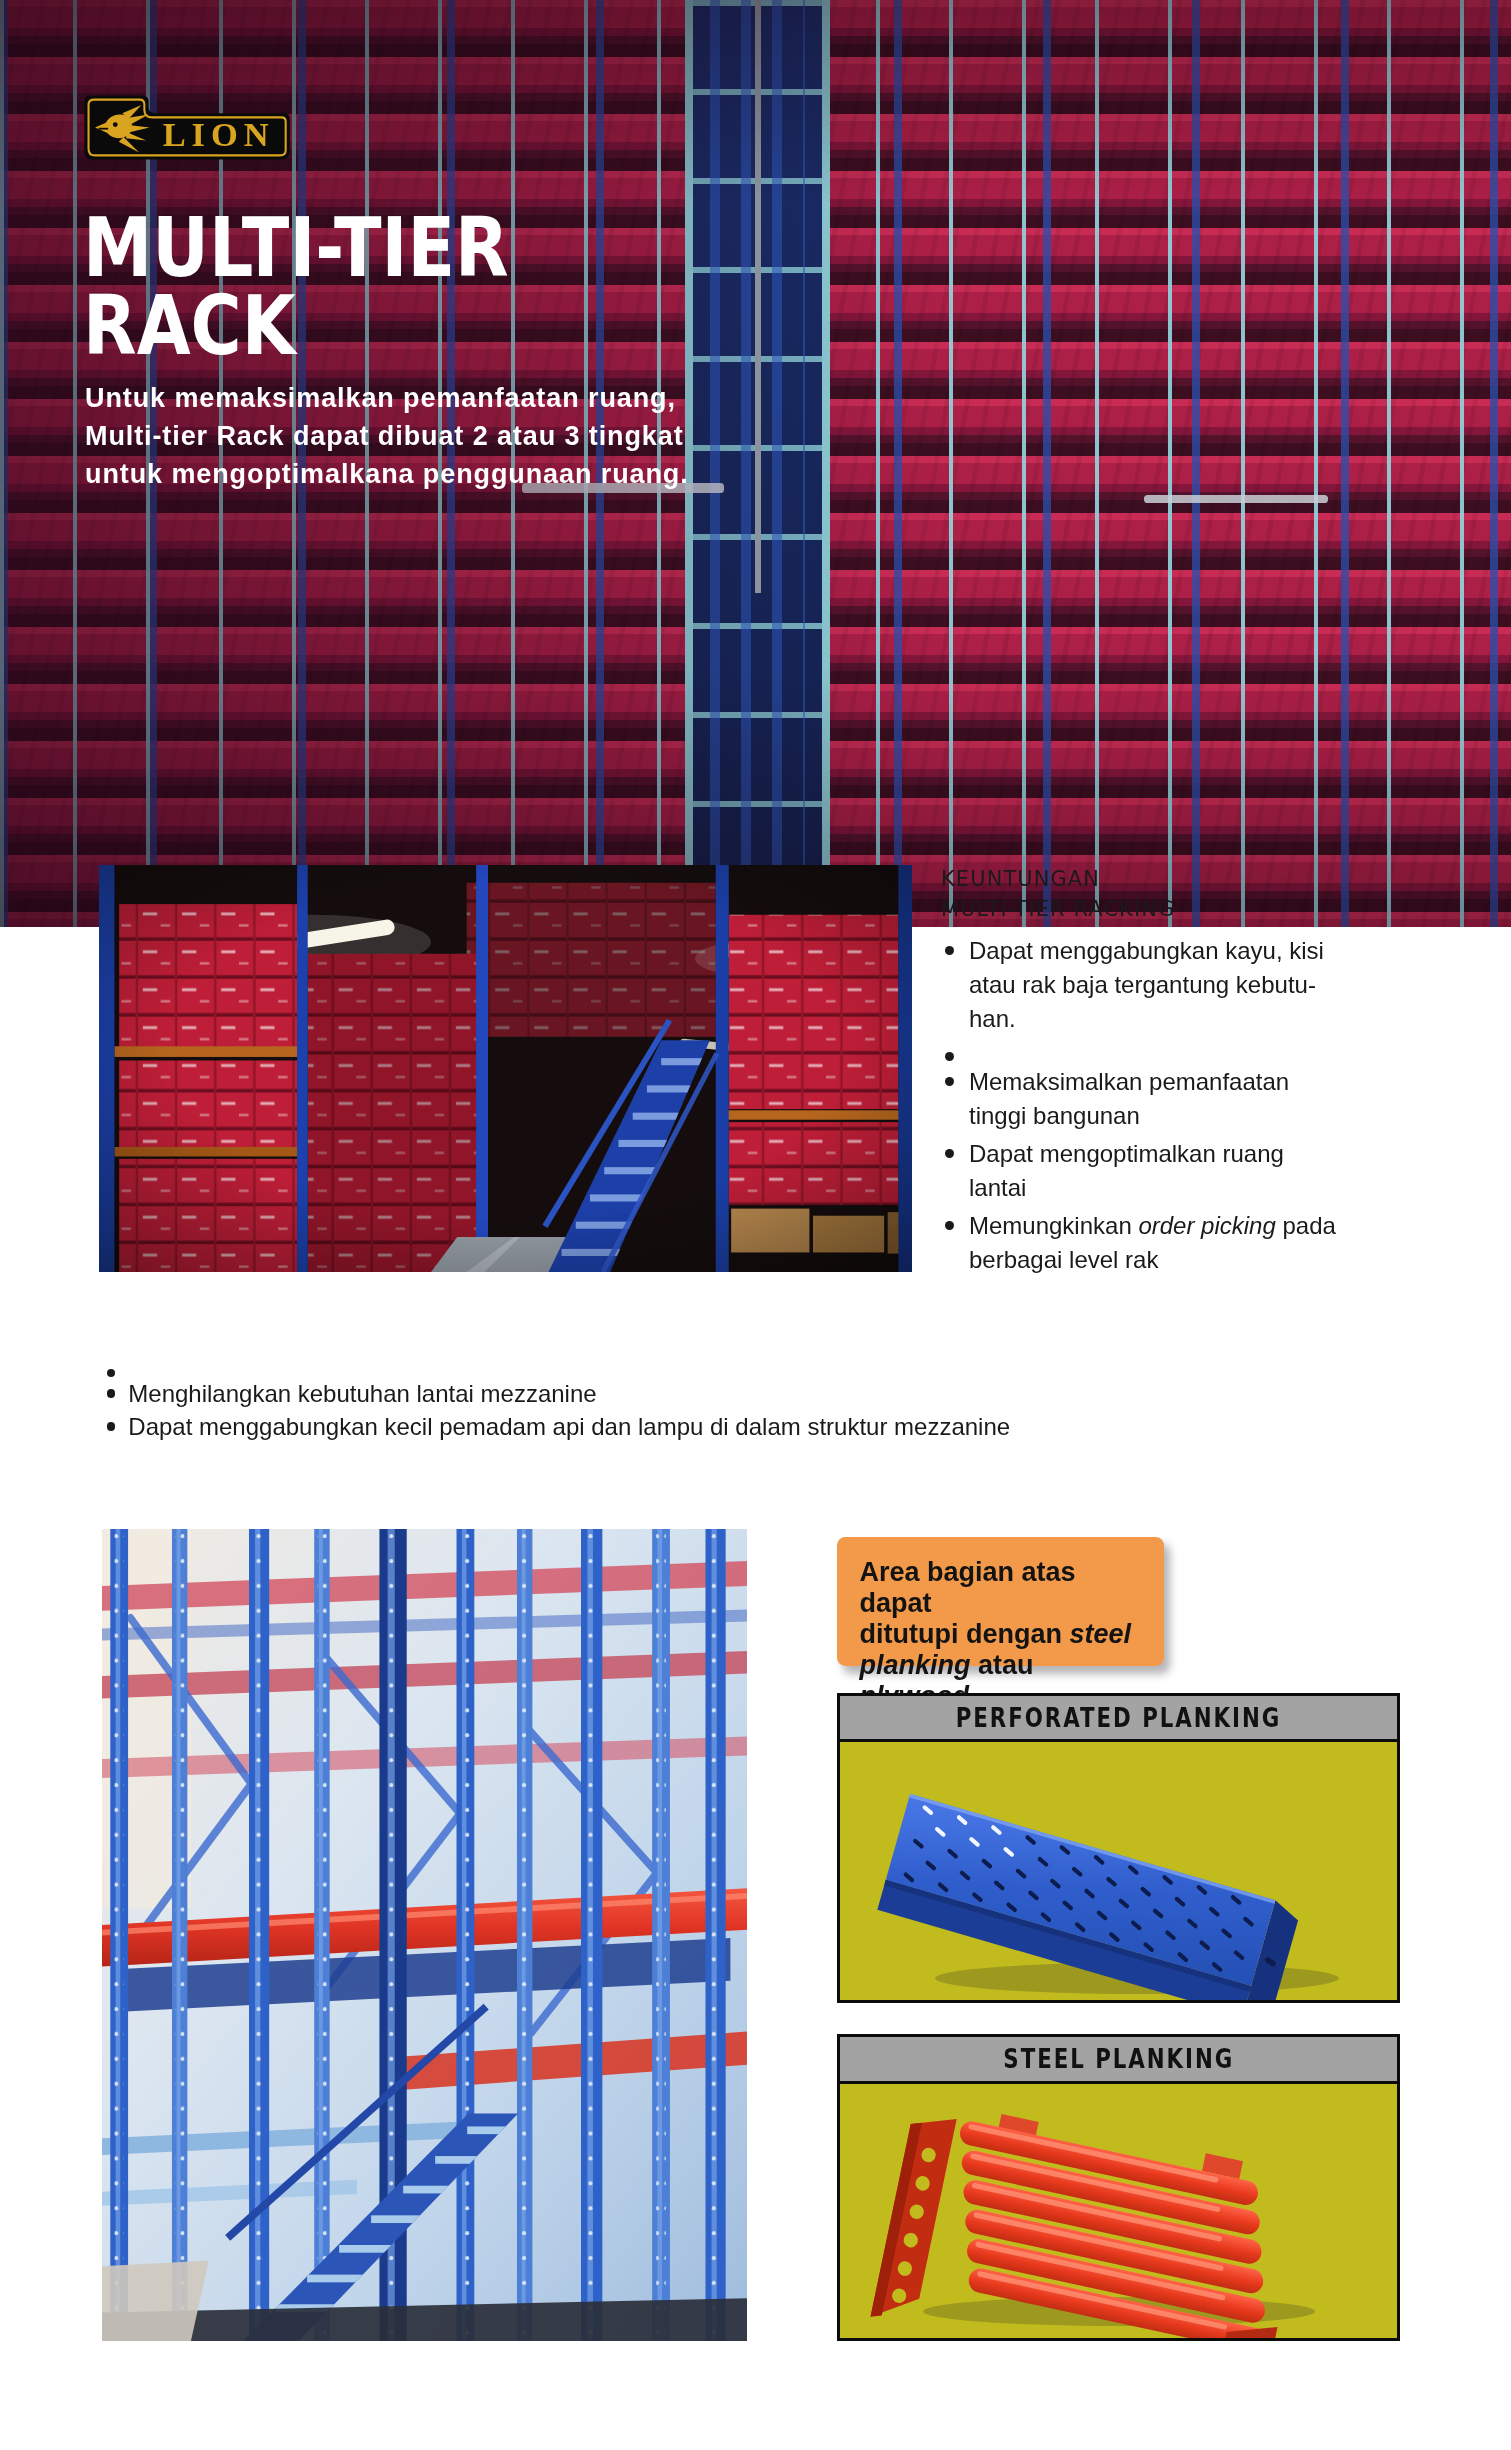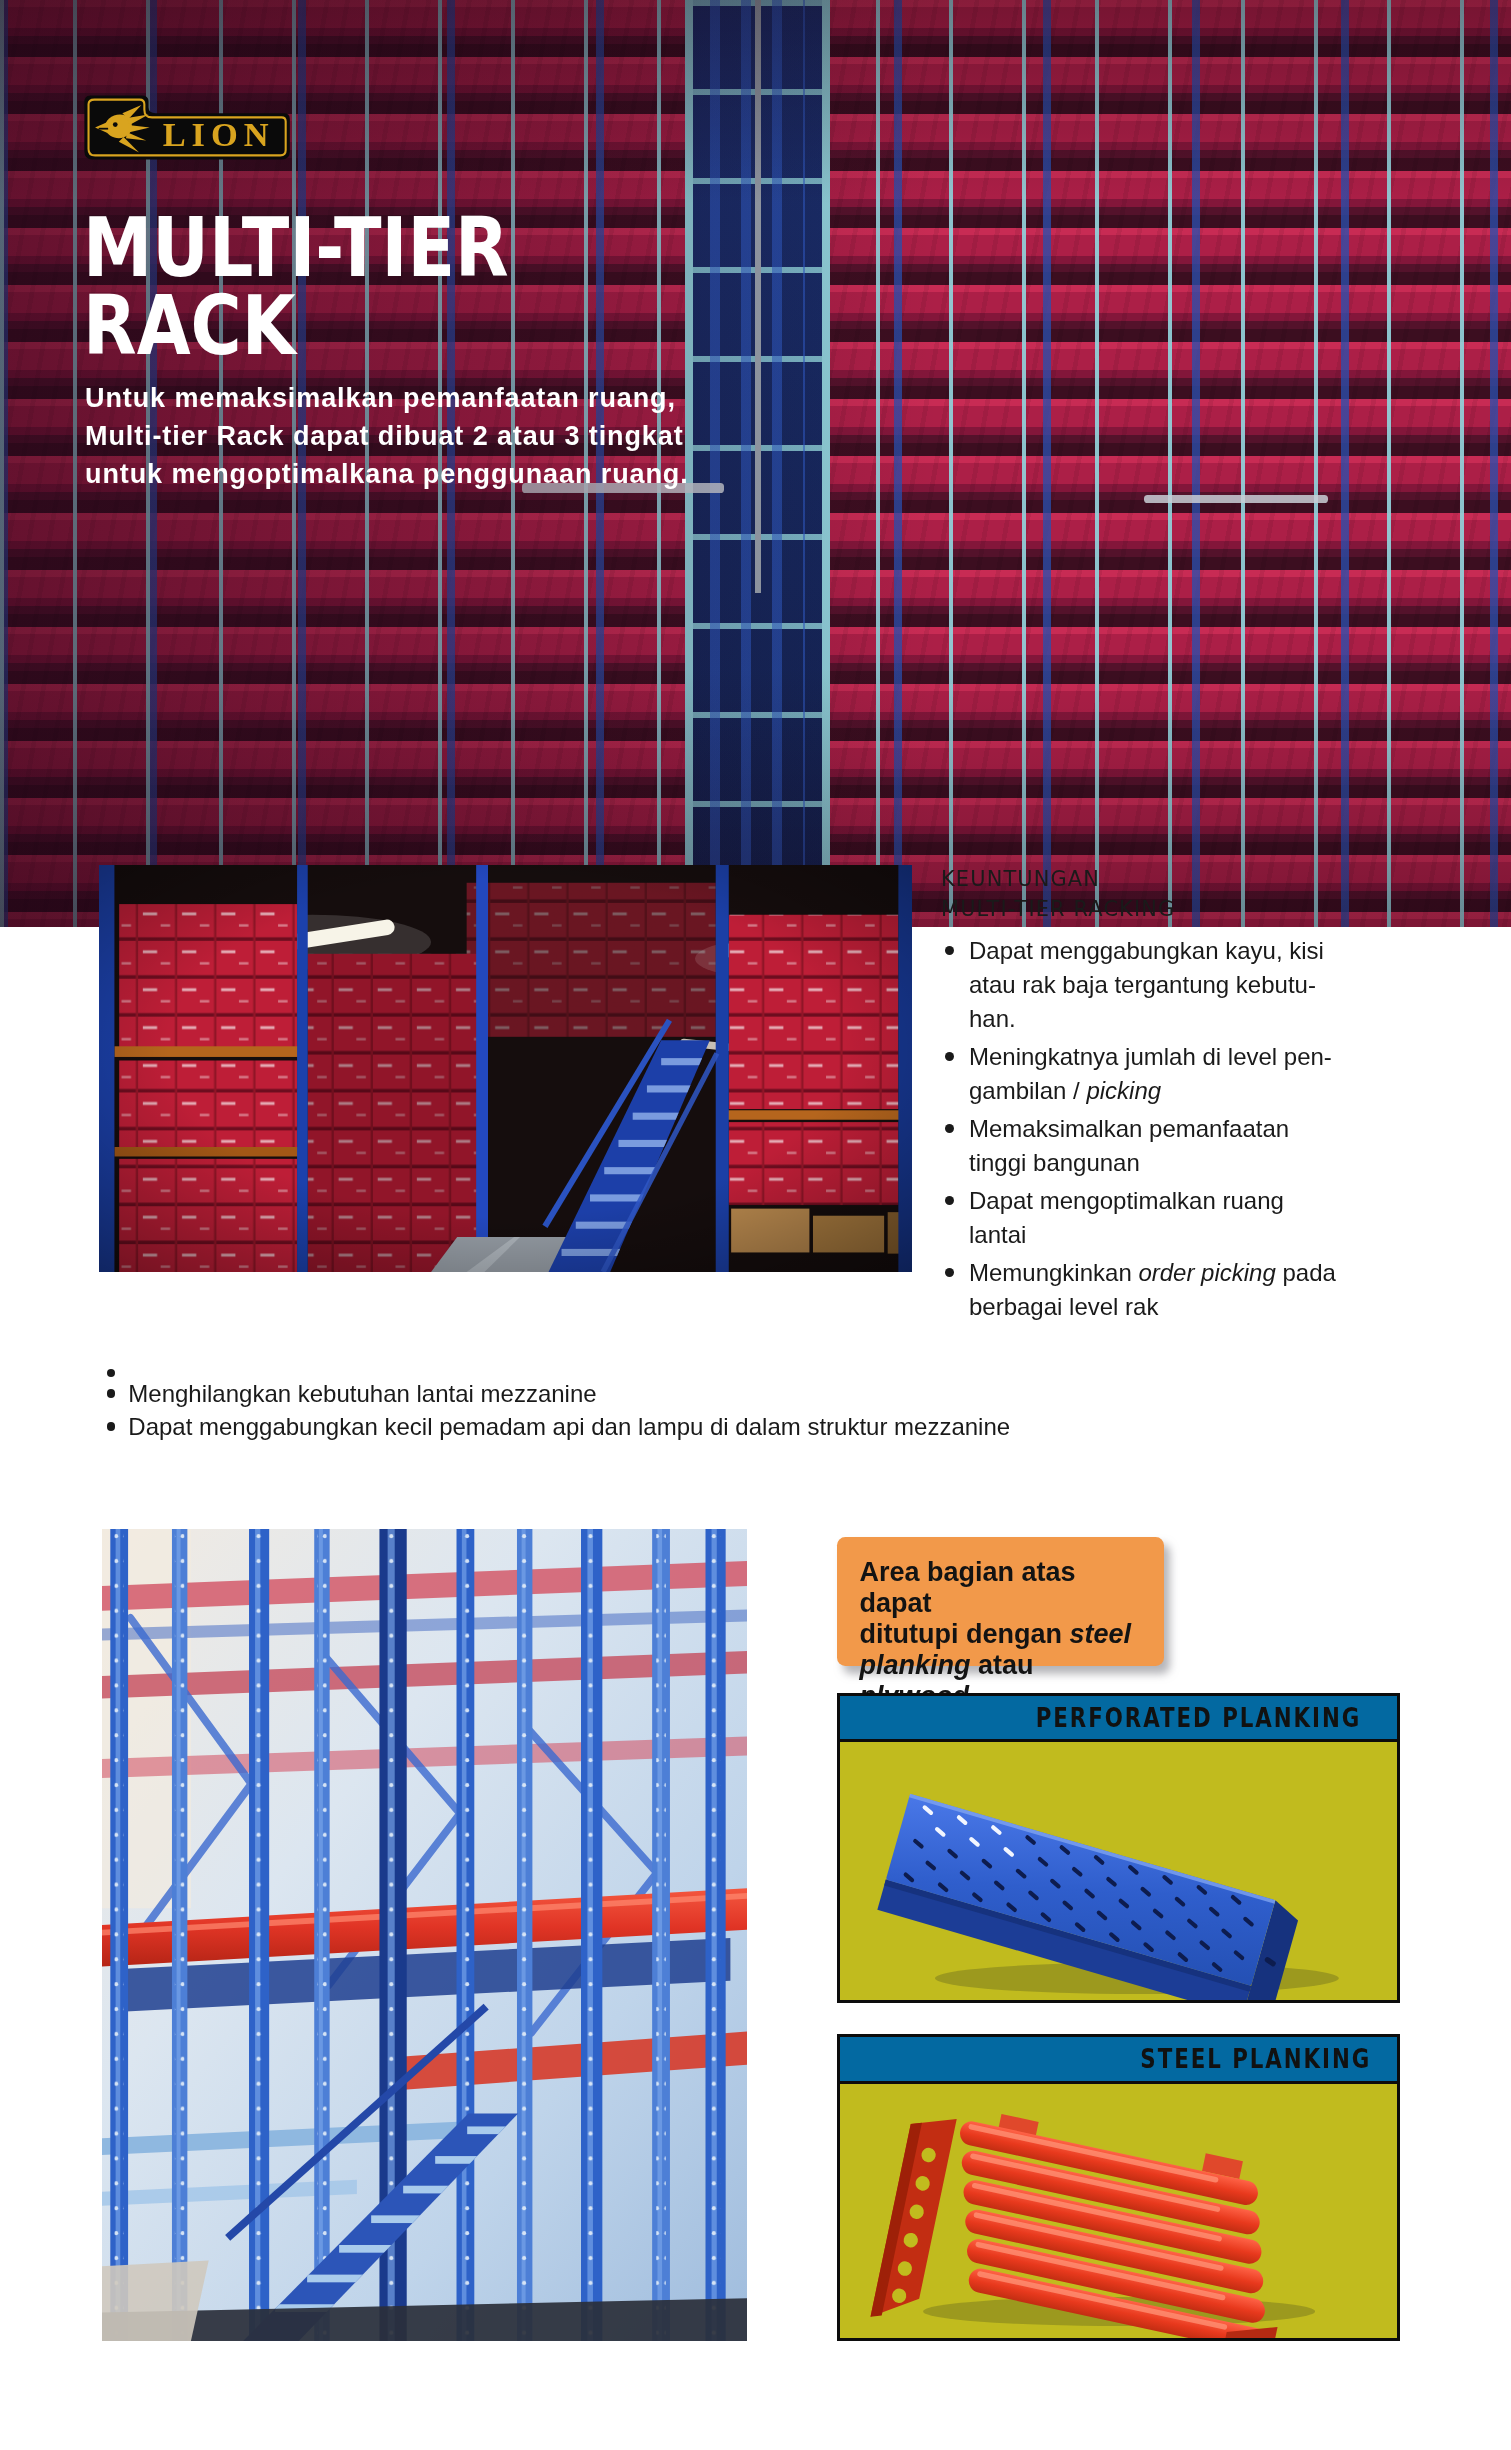--- a/index.html
+++ b/index.html
@@ -59,22 +59,22 @@
 
   
   .callout{position:absolute;left:837px;top:1537px;width:327px;height:129px;border-radius:8.3px;
     background:var(--orange,#F2994A);box-shadow:6px 7.1px 8.3px rgba(120,120,128,.55);padding:20px 22.5px;color:#131313}
   .callout p{font-size:27px;line-height:31px;font-weight:700;white-space:pre-line}
 
   
   .panel{position:absolute;left:837px;width:563px;border:3.6px solid #0C0C0C;background:var(--yellow,#C1BB1E)}
   .p1{top:1693px;height:310px}
   .p2{top:2034px;height:307px}
-  .panel figcaption{height:46px;background:#0369a1;border-bottom:3.6px solid #0C0C0C;
-    display:flex;align-items:center;justify-content:flex-end}
+  .panel figcaption{height:46px;background:#a3a3a3;border-bottom:3.6px solid #0C0C0C;
+    display:flex;align-items:center;justify-content:center}
   .p2 figcaption{height:47px}
   .cap{font-family:"DejaVu Sans",sans-serif;font-weight:700;font-size:26px;letter-spacing:2.4px;color:#111;
     display:inline-block;transform:scaleX(.82);white-space:nowrap}
   .panel-body{width:100%;height:calc(100% - 46px)}
   .p2 .panel-body{height:calc(100% - 47px)}
   .panel-body svg{display:block;width:100%;height:100%}
 </style>
 </head>
 <body>
 
@@ -186,22 +186,20 @@
     </h2>
     <div class="b-list">
       <div class="b-item">
           <span class="dot"></span>
           <div class="b-text"><span>Dapat menggabungkan kayu, kisi
 atau rak baja tergantung kebutu-
 han.</span></div>
         </div>
       <div class="b-item">
           <span class="dot"></span>
-          <div class="b-text"><span>Meningkatnya jumlah di level pen-
-gambilan / </span><span class="it">picking</span></div>
         </div>
       <div class="b-item">
           <span class="dot"></span>
           <div class="b-text"><span>Memaksimalkan pemanfaatan
 tinggi bangunan</span></div>
         </div>
       <div class="b-item">
           <span class="dot"></span>
           <div class="b-text"><span>Dapat mengoptimalkan ruang
 lantai</span></div>

